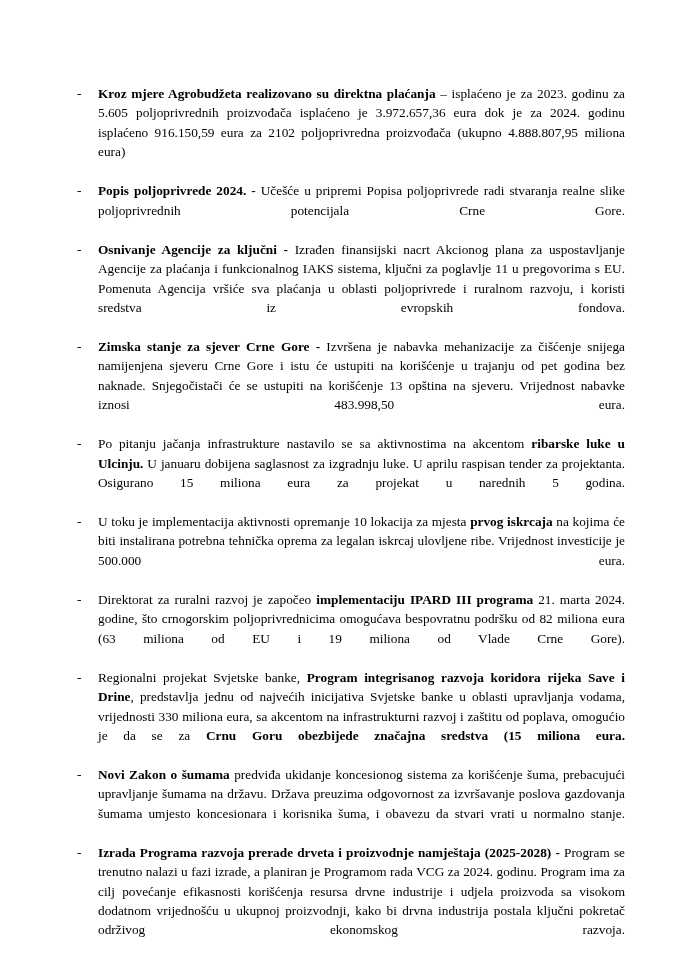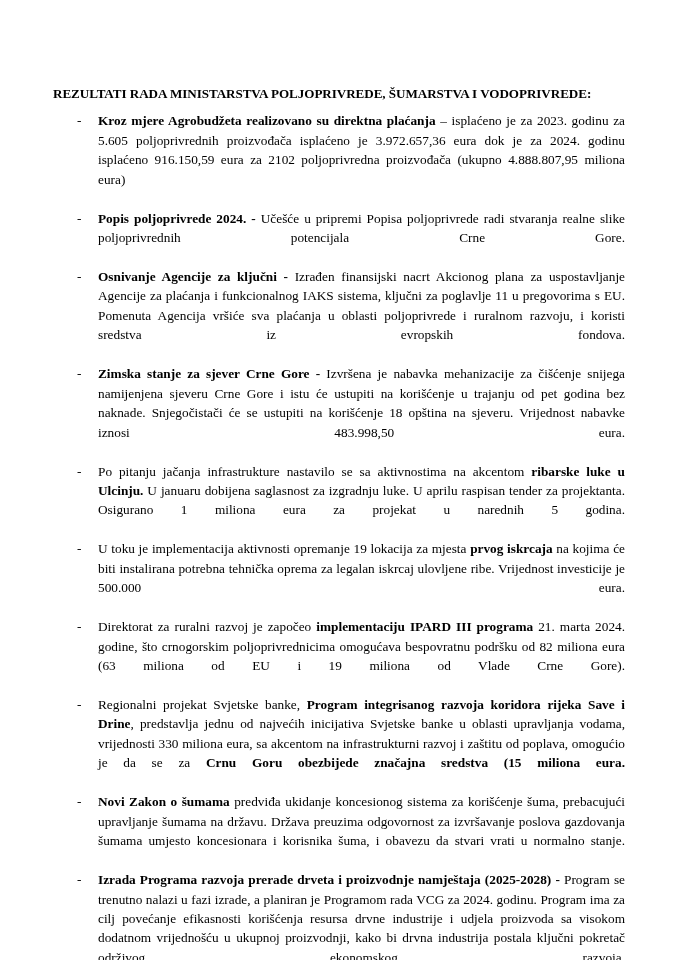--- a/index.html
+++ b/index.html
@@ -62,52 +62,51 @@
     display: inline-block;
     width: 100%;
   }
 </style>
 </head>
 <body>
 
 <div class="page">
   <div class="content">
 
-    <h1 class="doc-heading">REZULTATI RADA MINISTARSTVA POLJOPRIVREDE, ŠUMARSTVA I VODOPRIVREDE:</h1>
 
     <ul class="bullet-list">
 
       <li class="bullet-item">
         <span class="dash">-</span>
         <span class="para-text"><span class="b">Kroz mjere Agrobudžeta realizovano su direktna plaćanja</span><span> – isplaćeno je za 2023. godinu za 5.605 poljoprivrednih proizvođača isplaćeno je 3.972.657,36 eura dok je za 2024. godinu isplaćeno 916.150,59 eura za 2102 poljoprivredna proizvođača (ukupno 4.888.807,95 miliona eura)</span></span>
       </li>
 
       <li class="bullet-item">
         <span class="dash">-</span>
         <span class="para-text"><span class="b">Popis poljoprivrede 2024. -</span><span> Učešće u pripremi Popisa poljoprivrede radi stvaranja realne slike poljoprivrednih potencijala Crne Gore.</span></span>
       </li>
 
       <li class="bullet-item">
         <span class="dash">-</span>
         <span class="para-text"><span class="b">Osnivanje Agencije za ključni -</span><span> Izrađen finansijski nacrt Akcionog plana za uspostavljanje Agencije za plaćanja i funkcionalnog IAKS sistema, ključni za poglavlje 11 u pregovorima s EU. Pomenuta Agencija vršiće sva plaćanja u oblasti poljoprivrede i ruralnom razvoju, i koristi sredstva iz evropskih fondova.</span></span>
       </li>
 
       <li class="bullet-item">
         <span class="dash">-</span>
-        <span class="para-text"><span class="b">Zimska stanje za sjever Crne Gore -</span><span> Izvršena je nabavka mehanizacije za čišćenje snijega namijenjena sjeveru Crne Gore i istu će ustupiti na korišćenje u trajanju od pet godina bez naknade. Snjegočistači će se ustupiti na korišćenje 18 opština na sjeveru. Vrijednost nabavke iznosi 483.998,50 eura.</span></span>
+        <span class="para-text"><span class="b">Zimska stanje za sjever Crne Gore -</span><span> Izvršena je nabavka mehanizacije za čišćenje snijega namijenjena sjeveru Crne Gore i istu će ustupiti na korišćenje u trajanju od pet godina bez naknade. Snjegočistači će se ustupiti na korišćenje 13 opština na sjeveru. Vrijednost nabavke iznosi 483.998,50 eura.</span></span>
       </li>
 
       <li class="bullet-item">
         <span class="dash">-</span>
-        <span class="para-text"><span>Po pitanju jačanja infrastrukture nastavilo se sa aktivnostima na akcentom </span><span class="b">ribarske luke u Ulcinju.</span><span> U januaru dobijena saglasnost za izgradnju luke. U aprilu raspisan tender za projektanta. Osigurano 1 miliona eura za projekat u narednih 5 godina.</span></span>
+        <span class="para-text"><span>Po pitanju jačanja infrastrukture nastavilo se sa aktivnostima na akcentom </span><span class="b">ribarske luke u Ulcinju.</span><span> U januaru dobijena saglasnost za izgradnju luke. U aprilu raspisan tender za projektanta. Osigurano 15 miliona eura za projekat u narednih 5 godina.</span></span>
       </li>
 
       <li class="bullet-item">
         <span class="dash">-</span>
-        <span class="para-text"><span>U toku je implementacija aktivnosti opremanje 19 lokacija za mjesta </span><span class="b">prvog iskrcaja</span><span> na kojima će biti instalirana potrebna tehnička oprema za legalan iskrcaj ulovljene ribe. Vrijednost investicije je 500.000 eura.</span></span>
+        <span class="para-text"><span>U toku je implementacija aktivnosti opremanje 10 lokacija za mjesta </span><span class="b">prvog iskrcaja</span><span> na kojima će biti instalirana potrebna tehnička oprema za legalan iskrcaj ulovljene ribe. Vrijednost investicije je 500.000 eura.</span></span>
       </li>
 
       <li class="bullet-item">
         <span class="dash">-</span>
         <span class="para-text"><span>Direktorat za ruralni razvoj je započeo </span><span class="b">implementaciju IPARD III programa</span><span> 21. marta 2024. godine, što crnogorskim poljoprivrednicima omogućava bespovratnu podršku od 82 miliona eura (63 miliona od EU i 19 miliona od Vlade Crne Gore).</span></span>
       </li>
 
       <li class="bullet-item">
         <span class="dash">-</span>
         <span class="para-text"><span>Regionalni projekat Svjetske banke, </span><span class="b">Program integrisanog razvoja koridora rijeka Save i Drine</span><span>, predstavlja jednu od najvećih inicijativa Svjetske banke u oblasti upravljanja vodama, vrijednosti 330 miliona eura, sa akcentom na infrastrukturni razvoj i zaštitu od poplava, omogućio je da se za </span><span class="b">Crnu Goru obezbijede značajna sredstva (15 miliona eura.</span></span>

